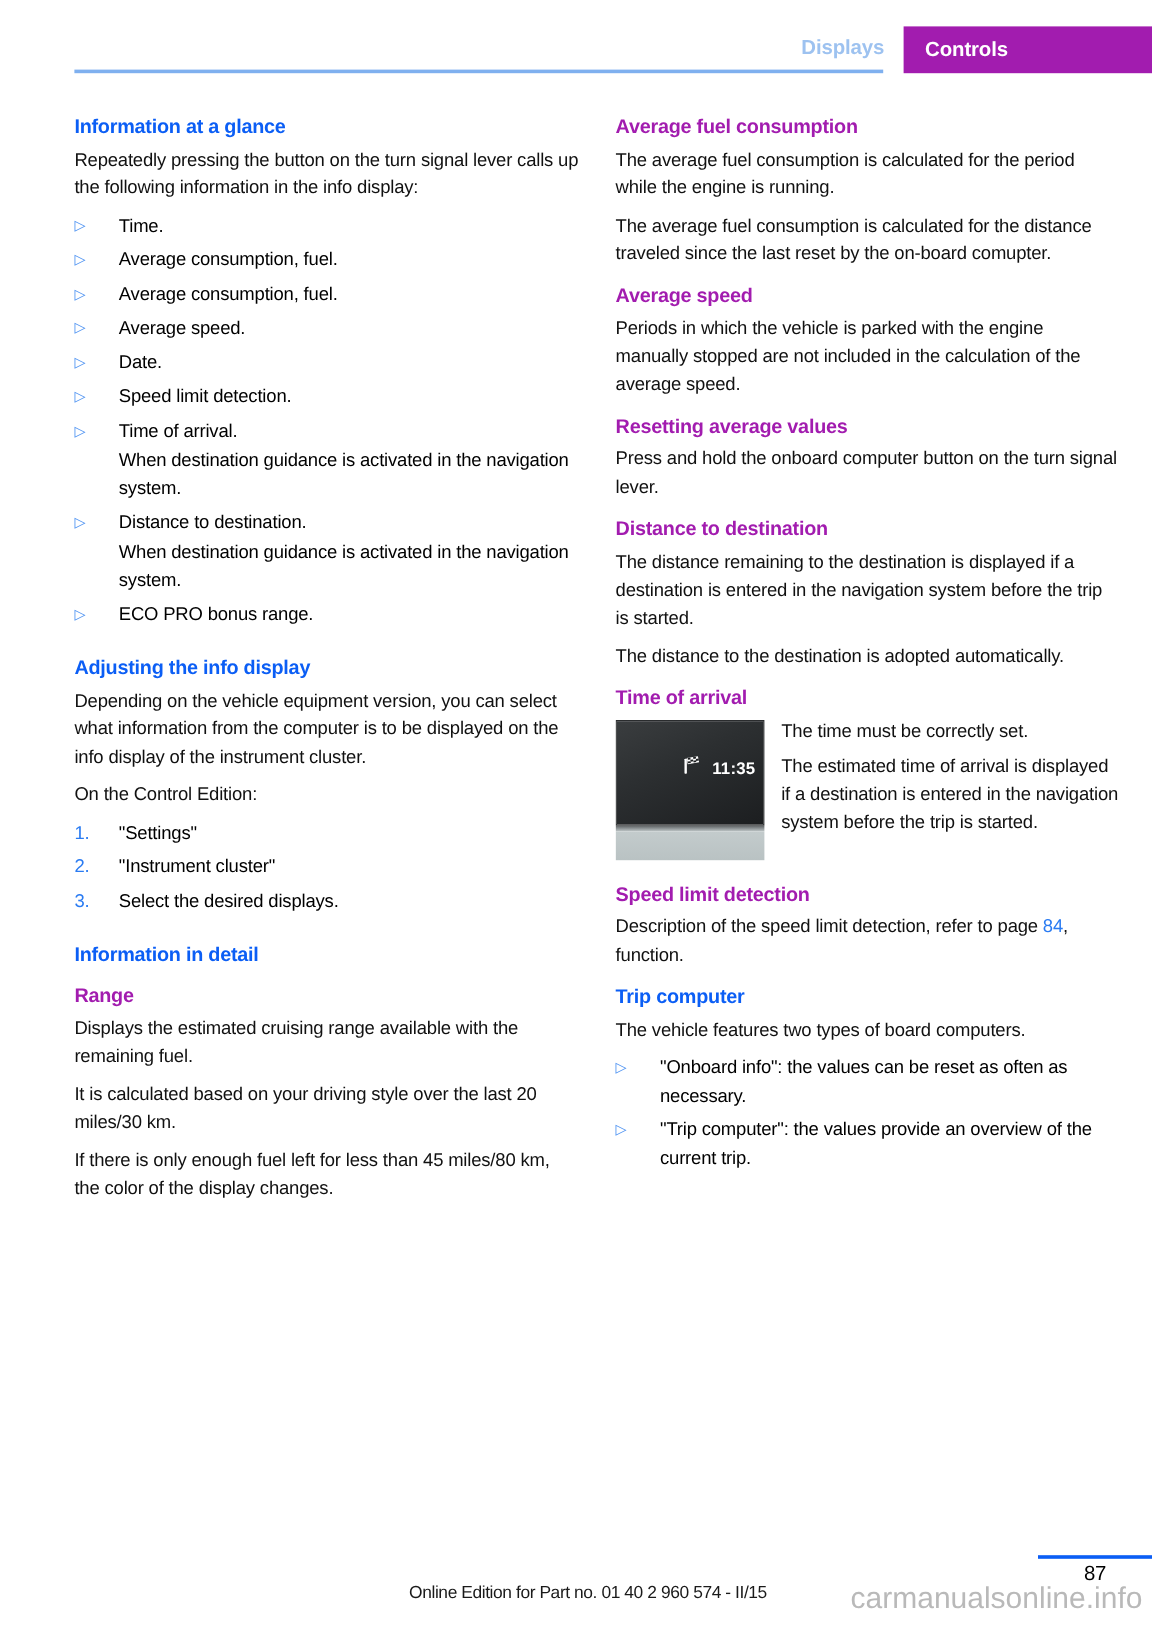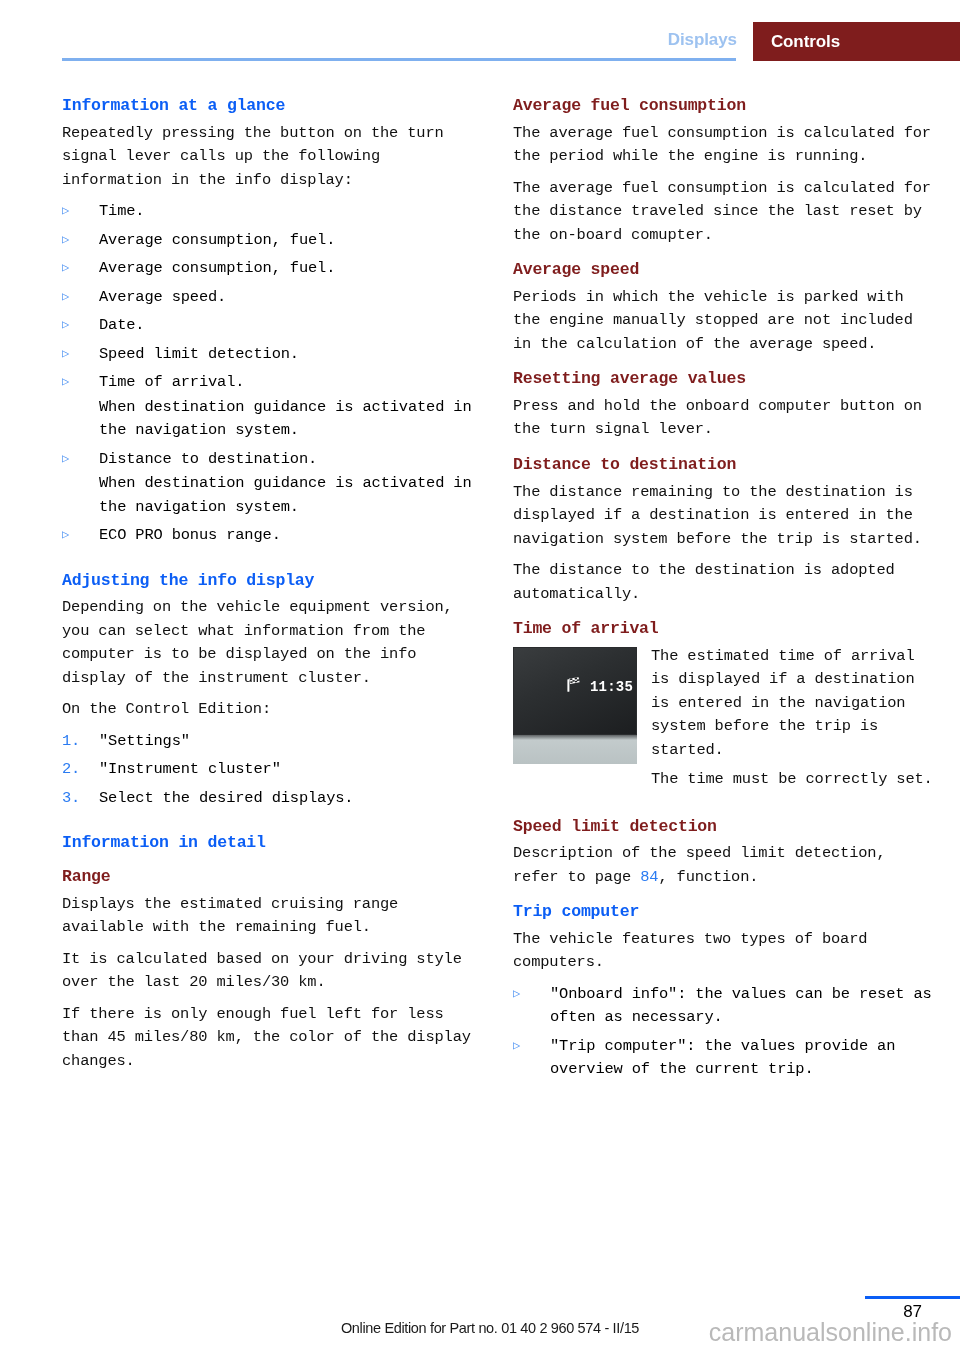--- a/index.html
+++ b/index.html
@@ -46,58 +46,57 @@
     padding: 0 16px 0 0;
     font-size: 17px;
     font-weight: bold;
     color: #9dc2f0;
     letter-spacing: -0.1px;
     background: #ffffff;
   }
   .tab-active {
     display: flex;
     align-items: center;
-    background: #7f1d1d;
+    background: #a21caf;
     color: #ffffff;
     font-size: 17px;
     font-weight: bold;
     letter-spacing: -0.1px;
     padding: 0 120px 0 18px;
     height: 39px;
     box-sizing: border-box;
   }
 
   
   .content {
     position: absolute;
     top: 96px;
     left: 0;
     width: 960px;
   }
   .col {
     position: absolute;
     top: 0;
     width: 420px;
-    font-family: Liberation Mono, monospace;
   }
   .col-left  { left: 62px; }
   .col-right { left: 513px; }
 
   h2.main-head {
     font-size: 16.5px;
     font-weight: bold;
     color: #0b5ef5;
     margin: 0 0 5px 0;
     letter-spacing: -0.2px;
     line-height: 1.25;
   }
   h3.sub-head {
     font-size: 16.5px;
     font-weight: bold;
-    color: #7f1d1d;
+    color: #a21caf;
     margin: 0 0 5px 0;
     letter-spacing: -0.2px;
     line-height: 1.25;
   }
   .spacer-lg { height: 18px; }
   .spacer-md { height: 13px; }
   .spacer-sm { height: 8px; }
 
   p.para {
     font-size: 15.4px;
@@ -400,22 +399,22 @@
                   </g>
                 </svg>
               </span>
               <span class="display-time">11:35</span>
             </div>
           </div>
           <div class="display-lip"></div>
           <div class="display-base"></div>
         </div>
         <div class="figure-text">
+          <p class="para">The time must be correctly set.</p>
           <p class="para">The estimated time of arrival is displayed if a destination is entered in the navigation system before the trip is started.</p>
-          <p class="para">The time must be correctly set.</p>
         </div>
       </div>
     </section>
 
     <div class="spacer-md"></div>
 
     <section>
       <h3 class="sub-head">Speed limit detection</h3>
       <p class="para"><span>Description of the speed limit detection, refer to page </span><span class="pagelink">84</span><span>, function.</span></p>
     </section>

